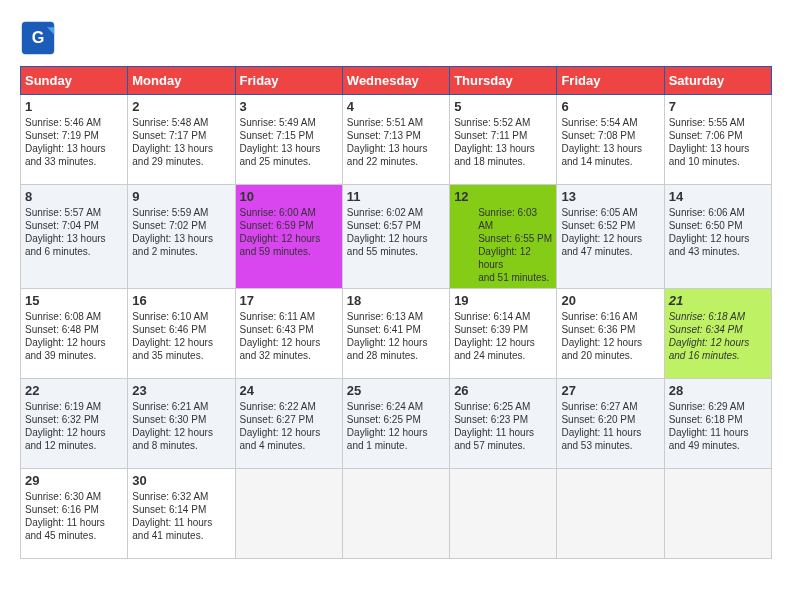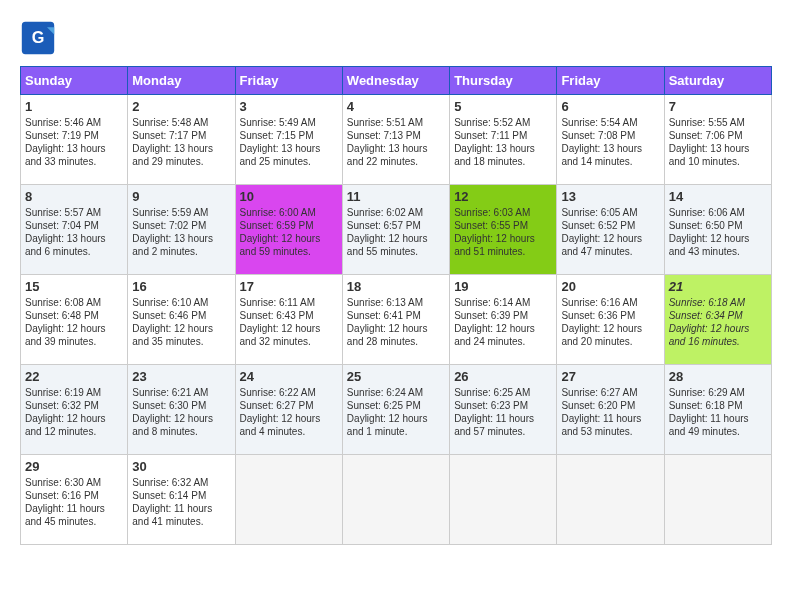--- a/index.html
+++ b/index.html
@@ -44,21 +44,21 @@
     }
     .location {
       font-size: 16px;
       color: #555;
     }
     table {
       width: 100%;
       border-collapse: collapse;
     }
     th {
-      background-color: #8b5cf6;
+      background-color: #ef4444;
       color: #fff;
       font-size: 13px;
       font-weight: bold;
       padding: 6px 4px;
       text-align: left;
       border: 1px solid #1a5cb8;
     }
     td {
       border: 1px solid #ccc;
       vertical-align: top;
@@ -202,21 +202,21 @@
         </td>
         <td style="background-color: rgb(240, 244, 248);">
           <span class="day-num">11</span>
           <div class="cell-content" style="white-space: pre-line;">Sunrise: 6:02 AM
 Sunset: 6:57 PM
 Daylight: 12 hours
 and 55 minutes.</div>
         </td>
         <td style="background-color: #84cc16;">
           <span class="day-num">12</span>
-          <div class="cell-content" style="white-space: pre-line;">Sunrise: 6:03 AM
+          <div class="cell-content" style="white-space: pre-line; margin-left: 24px;">Sunrise: 6:03 AM
 Sunset: 6:55 PM
 Daylight: 12 hours
 and 51 minutes.</div>
         </td>
         <td style="background-color: rgb(240, 244, 248);">
           <span class="day-num">13</span>
           <div class="cell-content" style="white-space: pre-line;">Sunrise: 6:05 AM
 Sunset: 6:52 PM
 Daylight: 12 hours
 and 47 minutes.</div>

